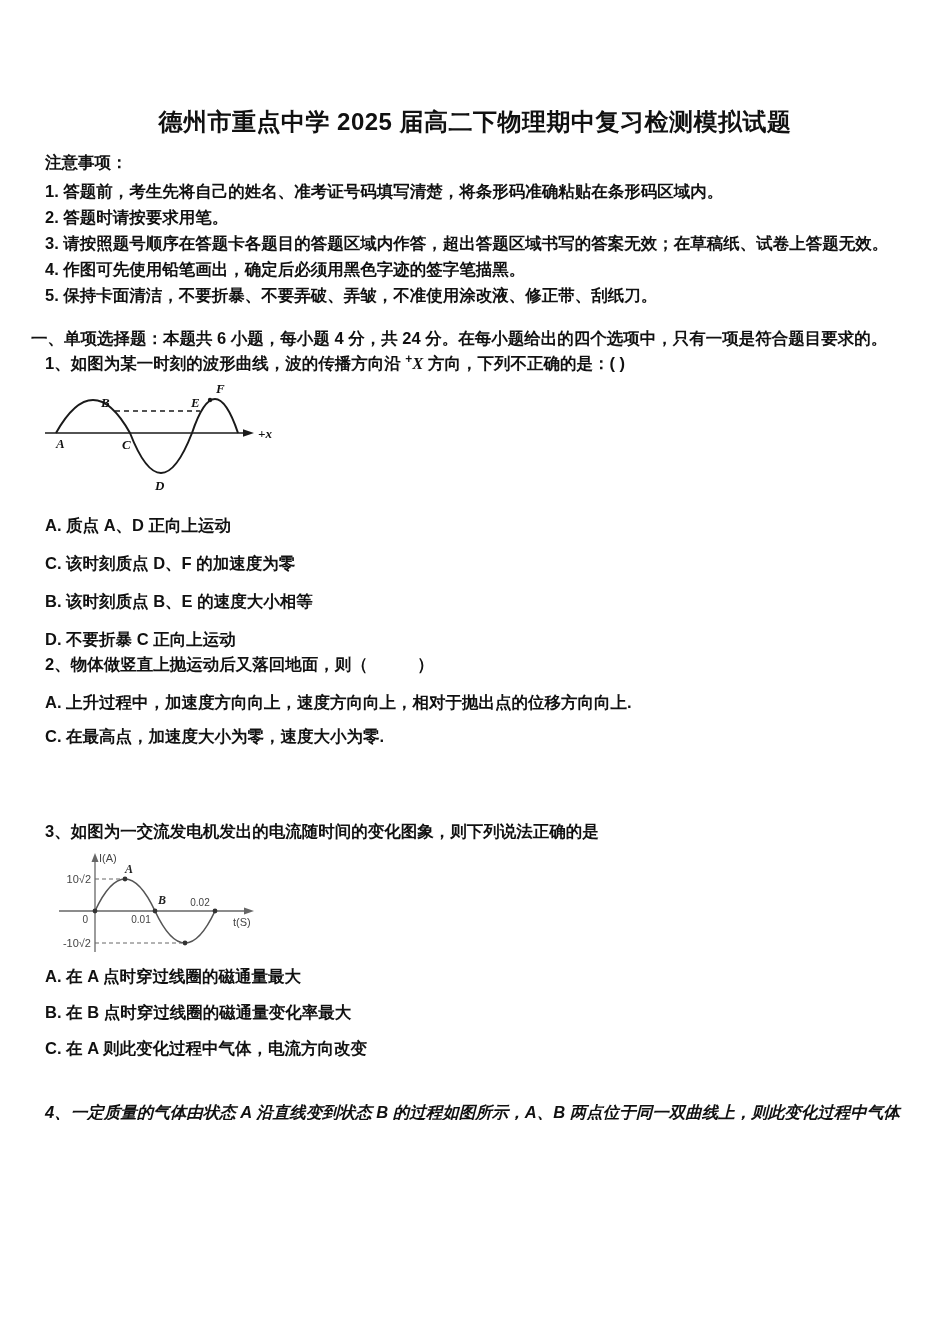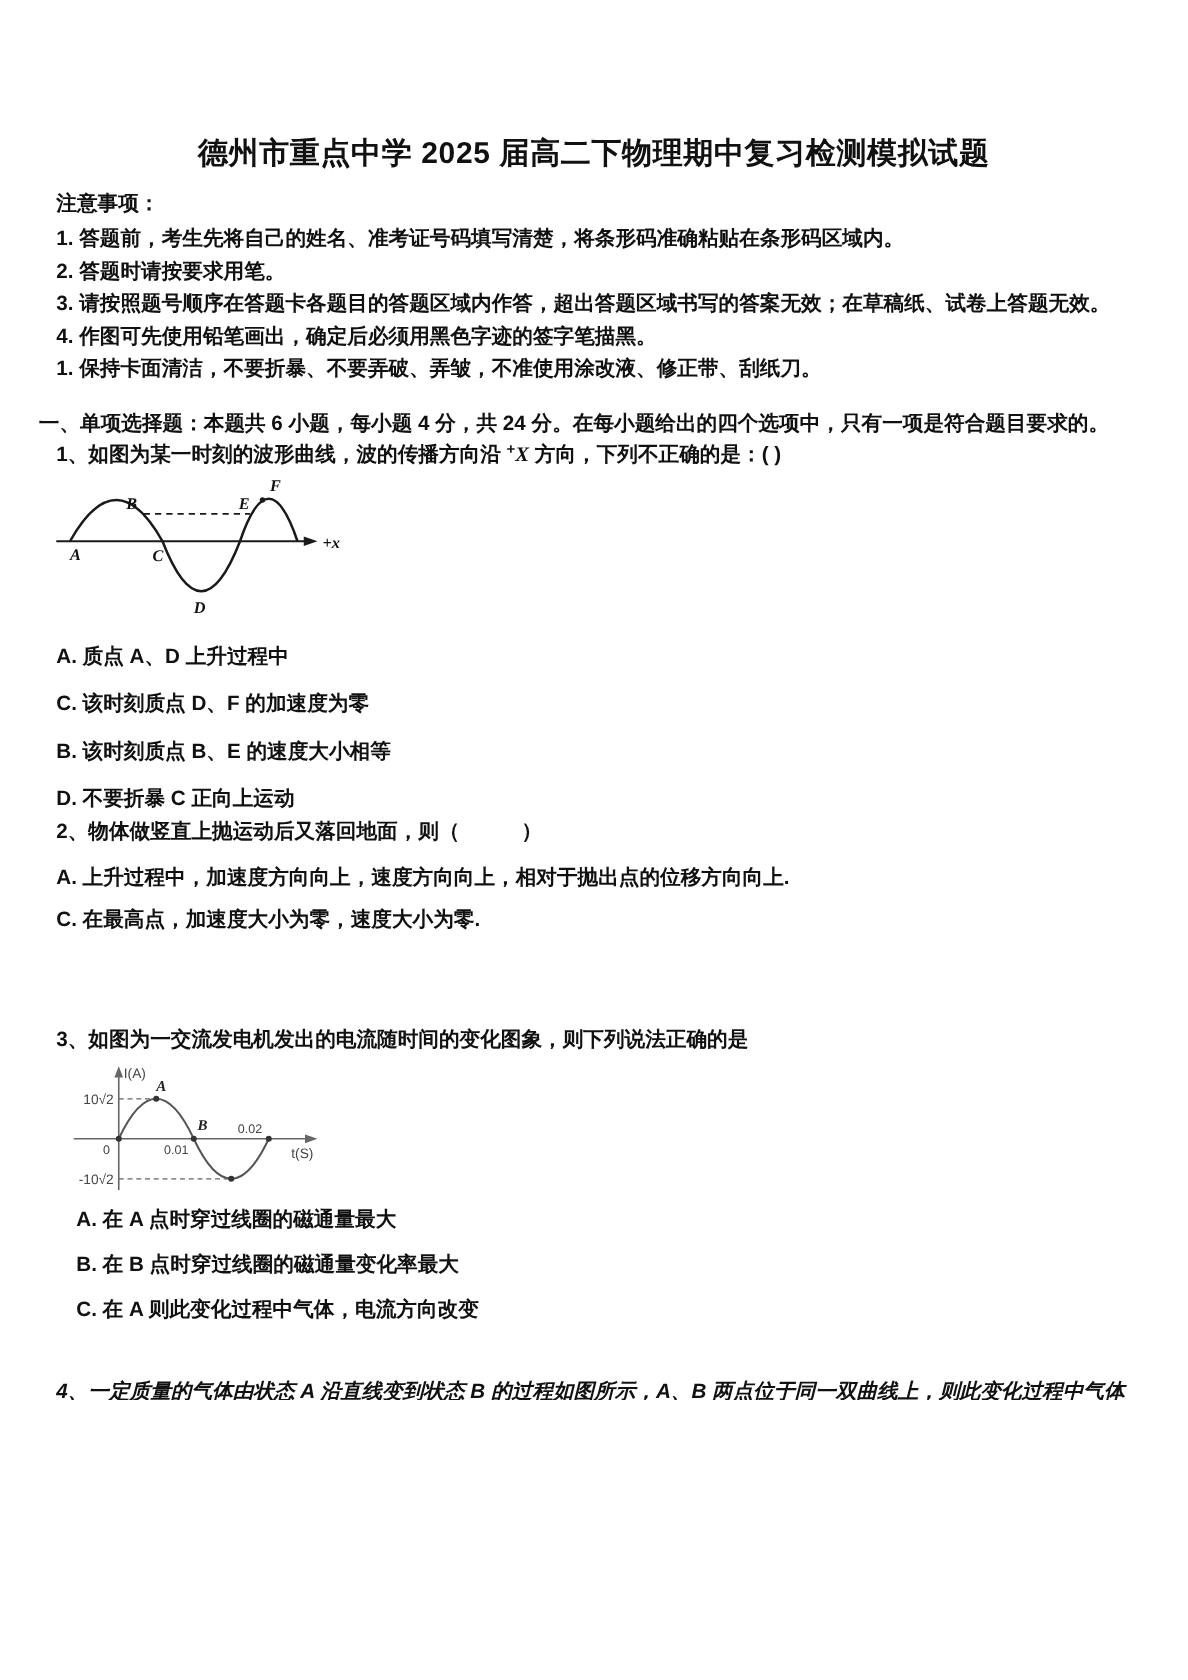--- a/index.html
+++ b/index.html
@@ -17,21 +17,21 @@
   .var{font-style:italic;font-family:"Liberation Serif","DejaVu Serif",serif;font-weight:700;}
   .fig-wave{position:absolute;top:383px;left:42px;}
   .opts .opt{height:25px;line-height:25px;}
   .q1-opts{position:absolute;top:513px;left:45px;}
   .q1-opts .opt{margin-bottom:13px;}
   .q2-stem{position:absolute;top:654px;left:45px;}
   .q2-opts{position:absolute;top:690px;left:45px;}
   .q2-opts .opt{margin-bottom:9px;}
   .q3-stem{position:absolute;top:821px;left:45px;}
   .fig-current{position:absolute;top:849px;left:50px;}
-  .q3-opts{position:absolute;top:964px;left:61px;}
+  .q3-opts{position:absolute;top:964px;left:45px;}
   .q3-opts .opt{margin-bottom:11px;}
   .q4-line1{position:absolute;top:1102px;left:45px;font-style:italic;}
   .q4-line2{position:absolute;top:1139px;left:45px;}
   
   .ax{stroke:#1a1a1a;stroke-width:1.5;}
   .wavepath{stroke:#1a1a1a;stroke-width:2;fill:none;}
   .dash1{stroke:#1a1a1a;stroke-width:1.4;stroke-dasharray:5 4;}
   .ptlbl{font-family:"Liberation Serif","DejaVu Serif",serif;font-style:italic;
          font-weight:700;font-size:13px;fill:#111;}
   .ax2{stroke:#666;stroke-width:1.3;}
@@ -50,21 +50,21 @@
 
   <div class="title">德州市重点中学 2025 届高二下物理期中复习检测模拟试题</div>
 
   <div class="txt notice-heading">注意事项：</div>
 
   <div class="notices">
     <div class="txt note-line">1. 答题前，考生先将自己的姓名、准考证号码填写清楚，将条形码准确粘贴在条形码区域内。</div>
     <div class="txt note-line">2. 答题时请按要求用笔。</div>
     <div class="txt note-line">3. 请按照题号顺序在答题卡各题目的答题区域内作答，超出答题区域书写的答案无效；在草稿纸、试卷上答题无效。</div>
     <div class="txt note-line">4. 作图可先使用铅笔画出，确定后必须用黑色字迹的签字笔描黑。</div>
-    <div class="txt note-line">1. 保持卡面清洁，不要折暴、不要弄破、弄皱，不准使用涂改液、修正带、刮纸刀。</div>
+    <div class="txt note-line">5. 保持卡面清洁，不要折暴、不要弄破、弄皱，不准使用涂改液、修正带、刮纸刀。</div>
   </div>
 
   <div class="txt section-header">一、单项选择题：本题共 6 小题，每小题 4 分，共 24 分。在每小题给出的四个选项中，只有一项是符合题目要求的。</div>
 
   <div class="txt q1-stem">
     <span>1、如图为某一时刻的波形曲线，波的传播方向沿 </span><span class="sup">+</span><span class="var">X</span><span> 方向，下列不正确的是：( )</span>
   </div>
 
   <svg class="fig-wave" width="235" height="112" viewBox="0 0 235 112">
     <line class="ax" x1="3" y1="50" x2="203" y2="50"></line>
@@ -75,21 +75,21 @@
     <text class="ptlbl" x="14" y="65">A</text>
     <text class="ptlbl" x="59" y="24">B</text>
     <text class="ptlbl" x="80" y="66">C</text>
     <text class="ptlbl" x="113" y="107">D</text>
     <text class="ptlbl" x="149" y="24">E</text>
     <text class="ptlbl" x="174" y="10">F</text>
     <text class="ptlbl" x="216" y="55">+x</text>
   </svg>
 
   <div class="opts q1-opts">
-    <div class="txt opt">A. 质点 A、D 上升过程中</div>
+    <div class="txt opt">A. 质点 A、D 正向上运动</div>
     <div class="txt opt">C. 该时刻质点 D、F 的加速度为零</div>
     <div class="txt opt">B. 该时刻质点 B、E 的速度大小相等</div>
     <div class="txt opt">D. 不要折暴 C 正向上运动</div>
   </div>
 
   <div class="txt q2-stem">2、物体做竖直上抛运动后又落回地面，则（　　　）</div>
 
   <div class="opts q2-opts">
     <div class="txt opt">A. 上升过程中，加速度方向向上，速度方向向上，相对于抛出点的位移方向向上.</div>
     <div class="txt opt">C. 在最高点，加速度大小为零，速度大小为零.</div>

